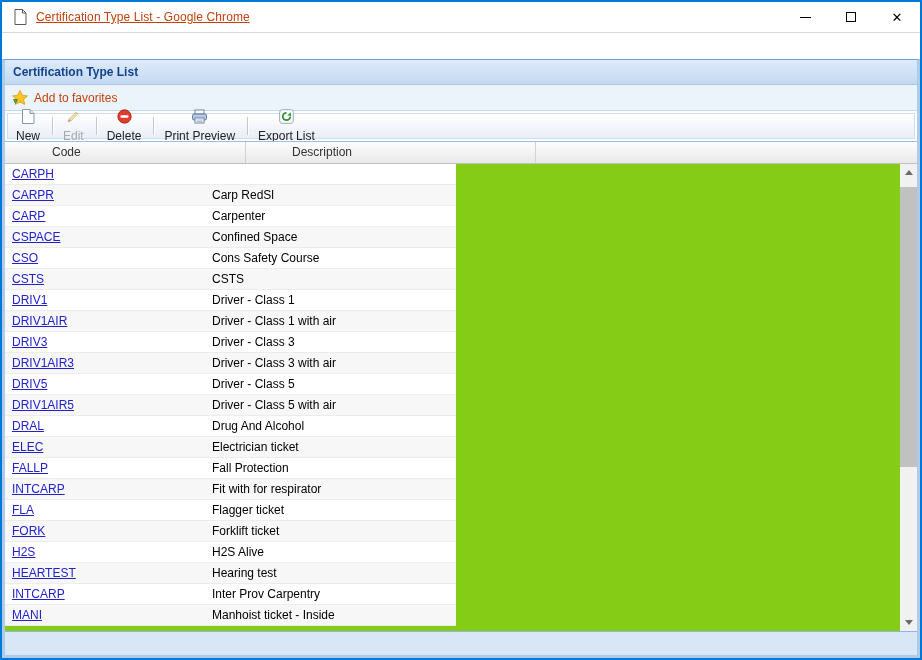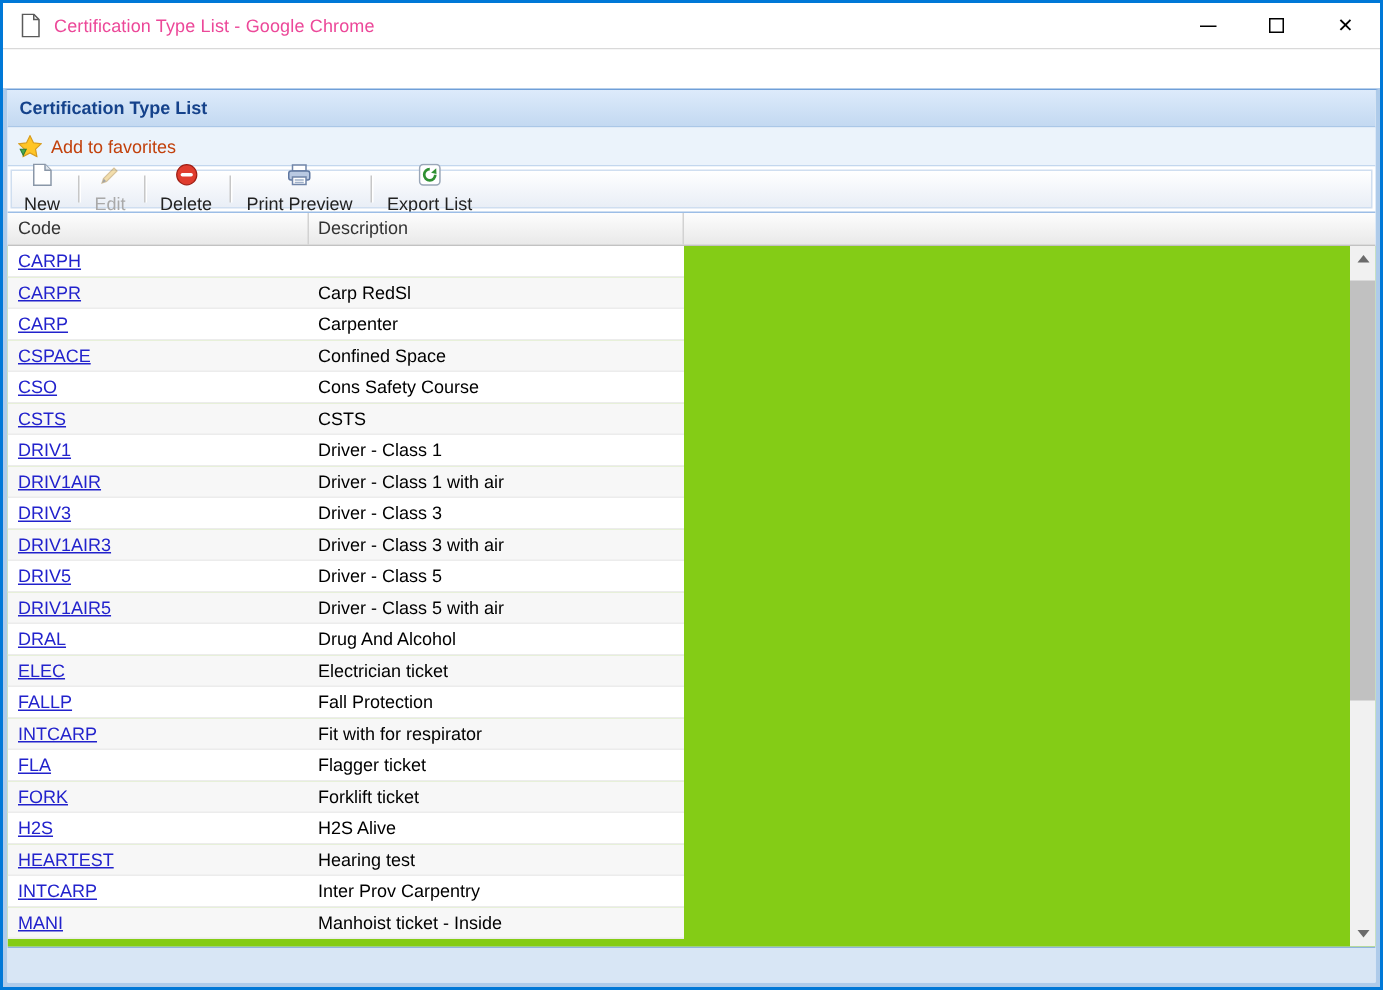--- a/index.html
+++ b/index.html
@@ -14,21 +14,21 @@
 
   
   .titlebar{
     height:31px; flex:0 0 31px;
     display:flex; align-items:center;
     padding-left:12px;
     background:#fff;
     border-bottom:1px solid #d9d9d9;
   }
   .doc-icon{ width:13px; height:16px; margin-right:9px; flex:0 0 auto; }
-  .title-text{ font-size:12px; color:#ec4899; letter-spacing:.1px; }
+  .title-text{ font-size:12px; color:#c2410c; letter-spacing:.1px;text-decoration:underline; }
   .win-controls{ margin-left:auto; display:flex; height:100%; }
   .win-btn{ width:46px; height:100%; display:flex; align-items:center; justify-content:center; cursor:default; }
   .min-glyph{ width:11px; height:1px; background:#000; }
   .max-glyph{ width:10px; height:10px; border:1px solid #000; }
   .close-glyph{ font-size:13px; color:#000; font-family:"DejaVu Sans",sans-serif; line-height:1; }
 
   .browser-strip{ height:26px; flex:0 0 26px; background:#fff; }
 
   
   .content-frame{
@@ -74,21 +74,21 @@
   .tb-sep{ width:1px; height:18px; background:#c7c7c7; margin:0 4px; box-shadow:1px 0 0 #fff; }
 
   
   .grid-header{
     flex:0 0 23px; display:flex;
     background:linear-gradient(#fdfdfd,#e9e9e9);
     border-top:1px solid #9cbde6;
     border-bottom:1px solid #c2c2c2;
     font-size:12px; color:#333;
   }
-  .gh-cell{ line-height:21px; padding-left:7px; border-right:1px solid #d2d2d2; cursor:pointer; }
+  .gh-cell{ line-height:21px; padding-left:7px; border-right:1px solid #d2d2d2; cursor:pointer;margin-left:40px; }
   .gh-code{ width:201px; }
   .gh-desc{ width:250px; padding-left:6px; }
   .gh-fill{ flex:1; border-right:none; }
 
   .grid-body{ flex:1; position:relative; background:#84cc16; overflow:hidden; }
   .rows{ width:451px; }
   .grid-row{ height:21px; display:flex; border-bottom:1px solid #ececec; background:#fff; cursor:pointer; }
   .grid-row.alt{ background:#f7f7f7; }
   .cell-code{ width:201px; padding-left:7px; line-height:20px; font-size:12px; overflow:hidden; }
   .cell-code span{ color:#2222cc; text-decoration:underline; cursor:pointer; }

